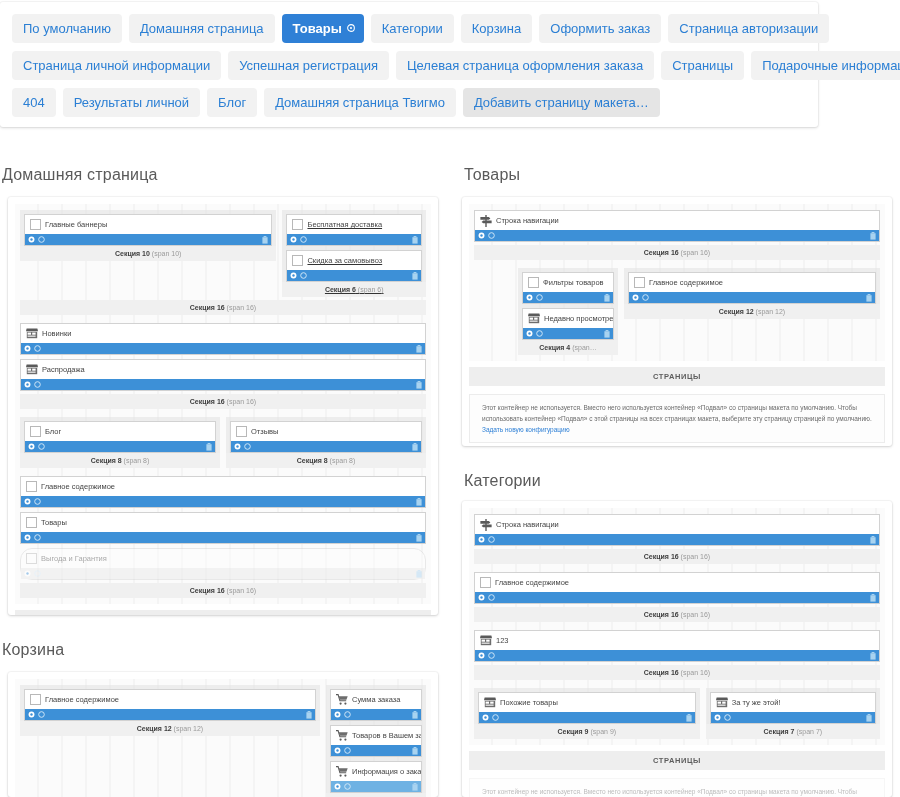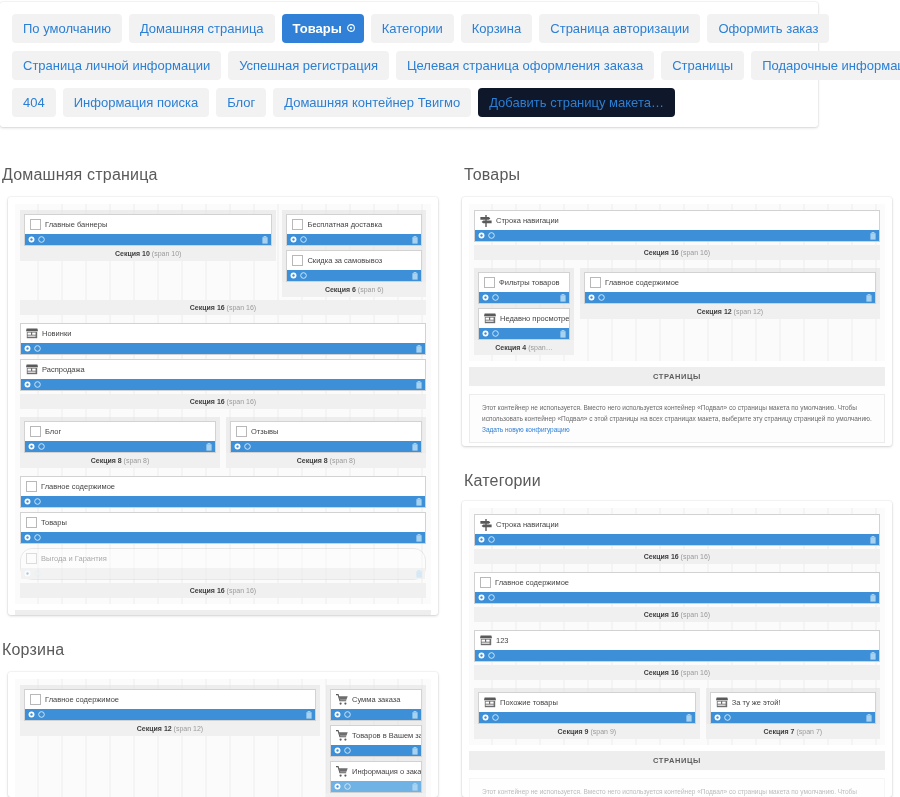--- a/index.html
+++ b/index.html
@@ -35,21 +35,21 @@
     white-space: nowrap;
     cursor: pointer;
     user-select: none;
   }
   .tab.active {
     background: #2f80d6;
     color: #ffffff;
     font-weight: 600;
     padding-right: 9px;
   }
-  .tab.add { background: #0f172a; }
+  .tab.add { background: #e5e5e5; }
   .tab .gear {
     display: inline-block;
     margin-left: 5px;
     font-size: 10px;
     vertical-align: 1px;
   }
 
   
   .heading {
     position: absolute;
@@ -161,35 +161,35 @@
 <div class="tabbar">
     <div class="tabrow">
       <div class="tab"><span>По умолчанию</span></div>
       <div class="tab"><span>Домашняя страница</span></div>
       <div class="tab active"><span>Товары</span><span class="gear"><svg width="8" height="8" viewBox="0 0 10 10">
             <circle cx="5" cy="5" r="4.2" fill="none" stroke="#fff" stroke-width="1.3"></circle>
             <circle cx="5" cy="5" r="1.3" fill="#fff"></circle>
           </svg></span></div>
       <div class="tab"><span>Категории</span></div>
       <div class="tab"><span>Корзина</span></div>
+      <div class="tab"><span>Оформить заказ</span></div>
       <div class="tab"><span>Страница авторизации</span></div>
-      <div class="tab"><span>Оформить заказ</span></div>
     </div>
     <div class="tabrow">
       <div class="tab"><span>Страница личной информации</span></div>
       <div class="tab"><span>Успешная регистрация</span></div>
       <div class="tab"><span>Целевая страница оформления заказа</span></div>
       <div class="tab"><span>Страницы</span></div>
       <div class="tab"><span>Подарочные информации</span></div>
     </div>
     <div class="tabrow">
       <div class="tab"><span>404</span></div>
-      <div class="tab"><span>Информация поиска</span></div>
+      <div class="tab"><span>Результаты личной</span></div>
       <div class="tab"><span>Блог</span></div>
-      <div class="tab"><span>Домашняя контейнер Твигмо</span></div>
+      <div class="tab"><span>Домашняя страница Твигмо</span></div>
       <div class="tab add"><span>Добавить страницу макета…</span></div>
     </div>
   </div>
 
 <div class="heading" style="left:2px; top:166px;">Домашняя страница</div>
 <div class="heading" style="left:464px; top:166px;">Товары</div>
 <div class="heading" style="left:464px; top:472px;">Категории</div>
 <div class="heading" style="left:2px; top:641px;">Корзина</div>
 
 <div class="panel" id="panel-home" style="left:8px;  top:197px; width:430px; height:418px;">
@@ -225,21 +225,21 @@
                     <svg class="icn" width="6" height="8" viewBox="0 0 6 8">
                       <rect x="0.4" y="1.2" width="5.2" height="6.4" fill="#a8d3f0"></rect>
                       <rect x="1.6" y="0" width="2.8" height="1" fill="#a8d3f0"></rect>
                     </svg>
                   </span>
                 </div>
               </div>
             </div>
             <div class="seclabel"><b>Секция 10</b><span> (span 10)</span></div>
           </div>
-          <div class="col" style="width: 150px;">
+          <div class="col" style="width: 150px; text-decoration: underline;">
             <div class="cellwrap">
               <div class="block">
                 <div class="title">
                   <span class="ic">
                     <svg class="icn" width="11" height="11" viewBox="0 0 11 11">
                       <rect x="0.5" y="0.5" width="10" height="10" fill="#fff" stroke="#b8b8b8"></rect>
                     </svg>
                   </span>
                   <span>Бесплатная доставка</span>
                 </div>
@@ -601,21 +601,21 @@
                   </span>
                 </div>
               </div>
             </div>
           </div>
         </div>
         <div class="seclabel" style="margin-top: 3px;"><b>Секция 16</b><span> (span 16)</span></div>
       </div>
       <div class="crow">
         <div class="cols">
-          <div class="col" style="width: 100px;">
+          <div class="col" style="width: 100px; margin-left: 44px;">
             <div class="cellwrap">
               <div class="block">
                 <div class="title">
                   <span class="ic">
                     <svg class="icn" width="11" height="11" viewBox="0 0 11 11">
                       <rect x="0.5" y="0.5" width="10" height="10" fill="#fff" stroke="#b8b8b8"></rect>
                     </svg>
                   </span>
                   <span>Фильтры товаров</span>
                 </div>

